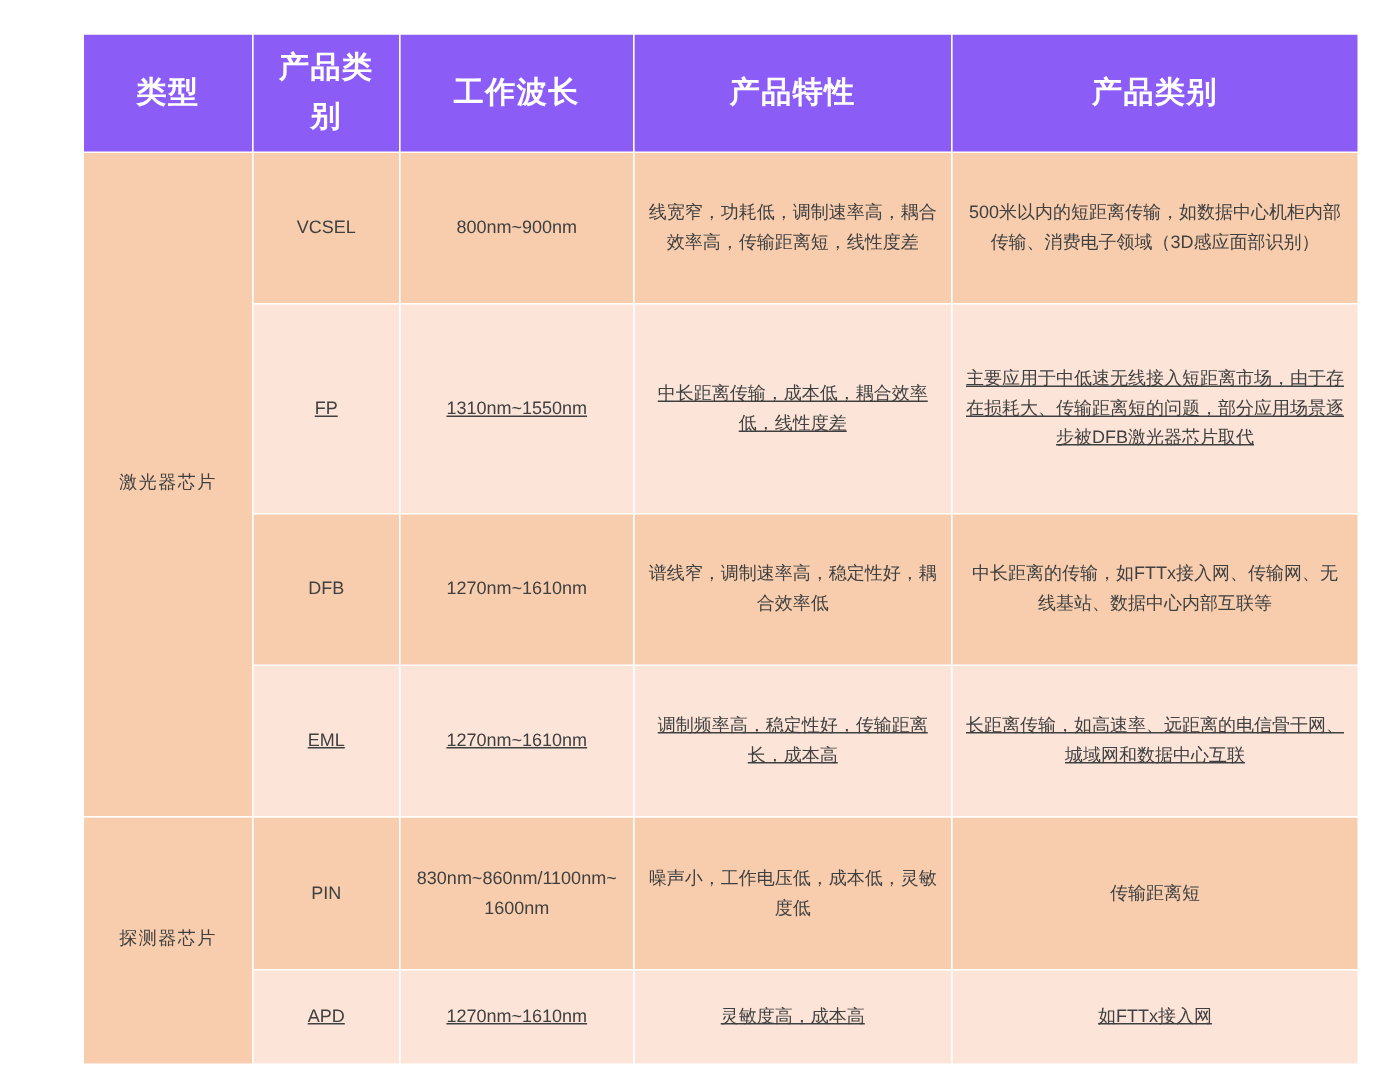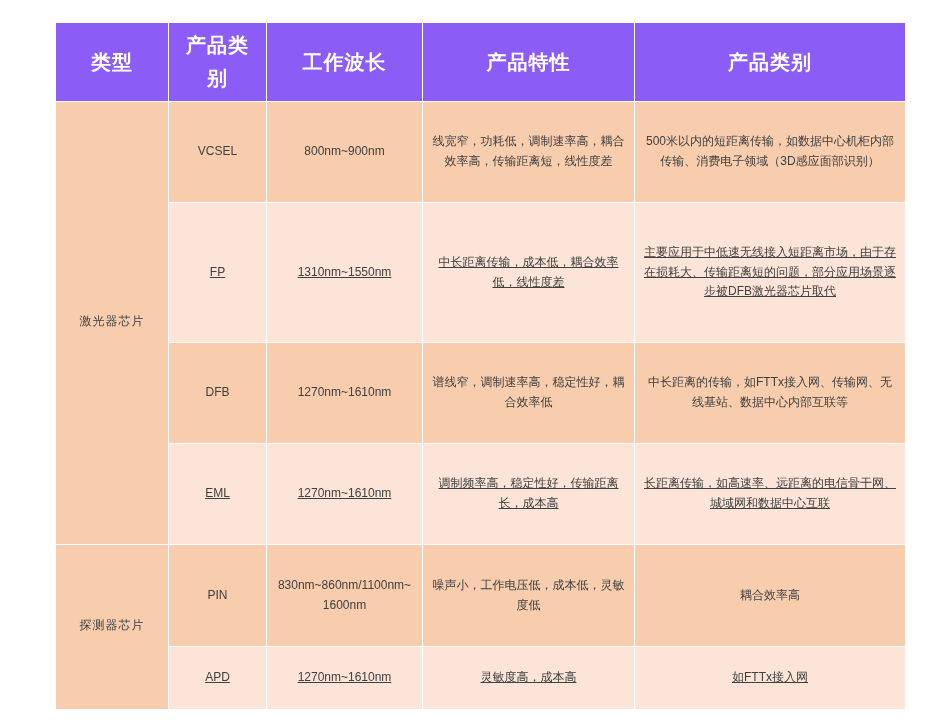--- a/index.html
+++ b/index.html
@@ -117,21 +117,21 @@
         <td>1270nm~1610nm</td>
         <td>调制频率高，稳定性好，传输距离长，成本高</td>
         <td>长距离传输，如高速率、远距离的电信骨干网、城域网和数据中心互联</td>
       </tr>
 
       <tr class="row-dark">
         <td class="cat-cell" rowspan="2">探测器芯片</td>
         <td>PIN</td>
         <td>830nm~860nm/1100nm~1600nm</td>
         <td>噪声小，工作电压低，成本低，灵敏度低</td>
-        <td>耦合效率高</td>
+        <td>传输距离短</td>
       </tr>
       <tr class="row-light">
         <td>APD</td>
         <td>1270nm~1610nm</td>
         <td>灵敏度高，成本高</td>
         <td>如FTTx接入网</td>
       </tr>
 
     </tbody>
   </table>

